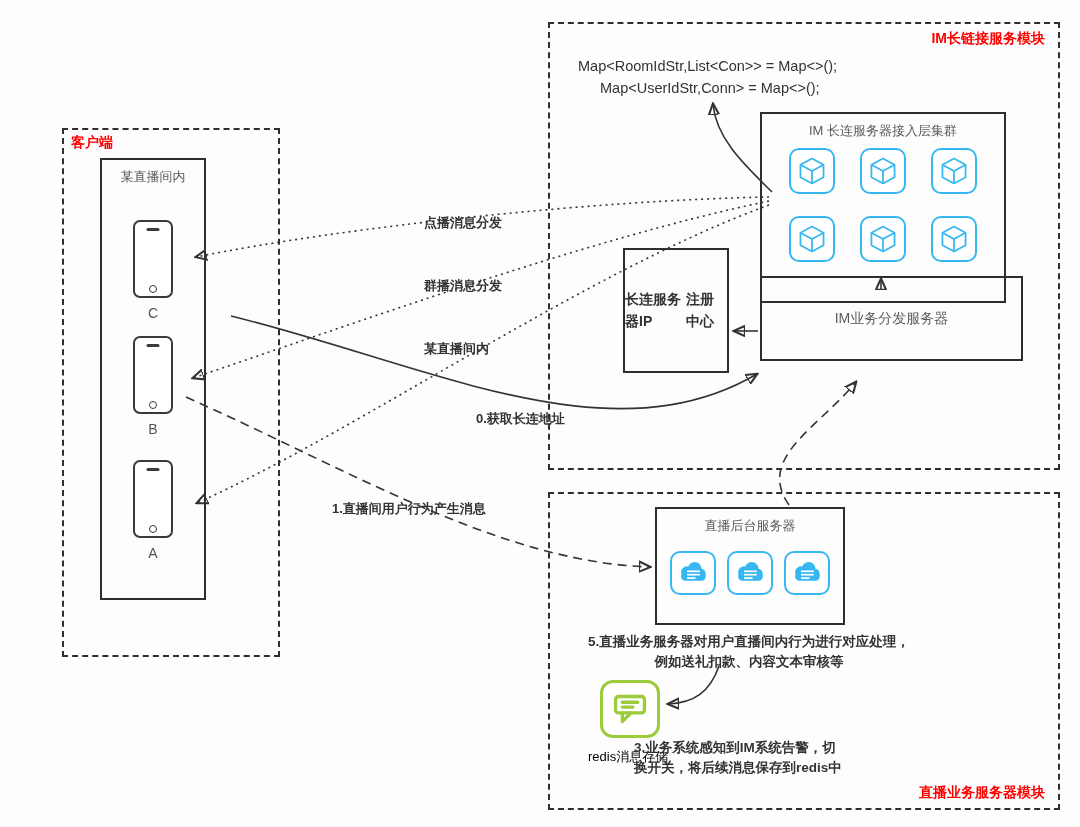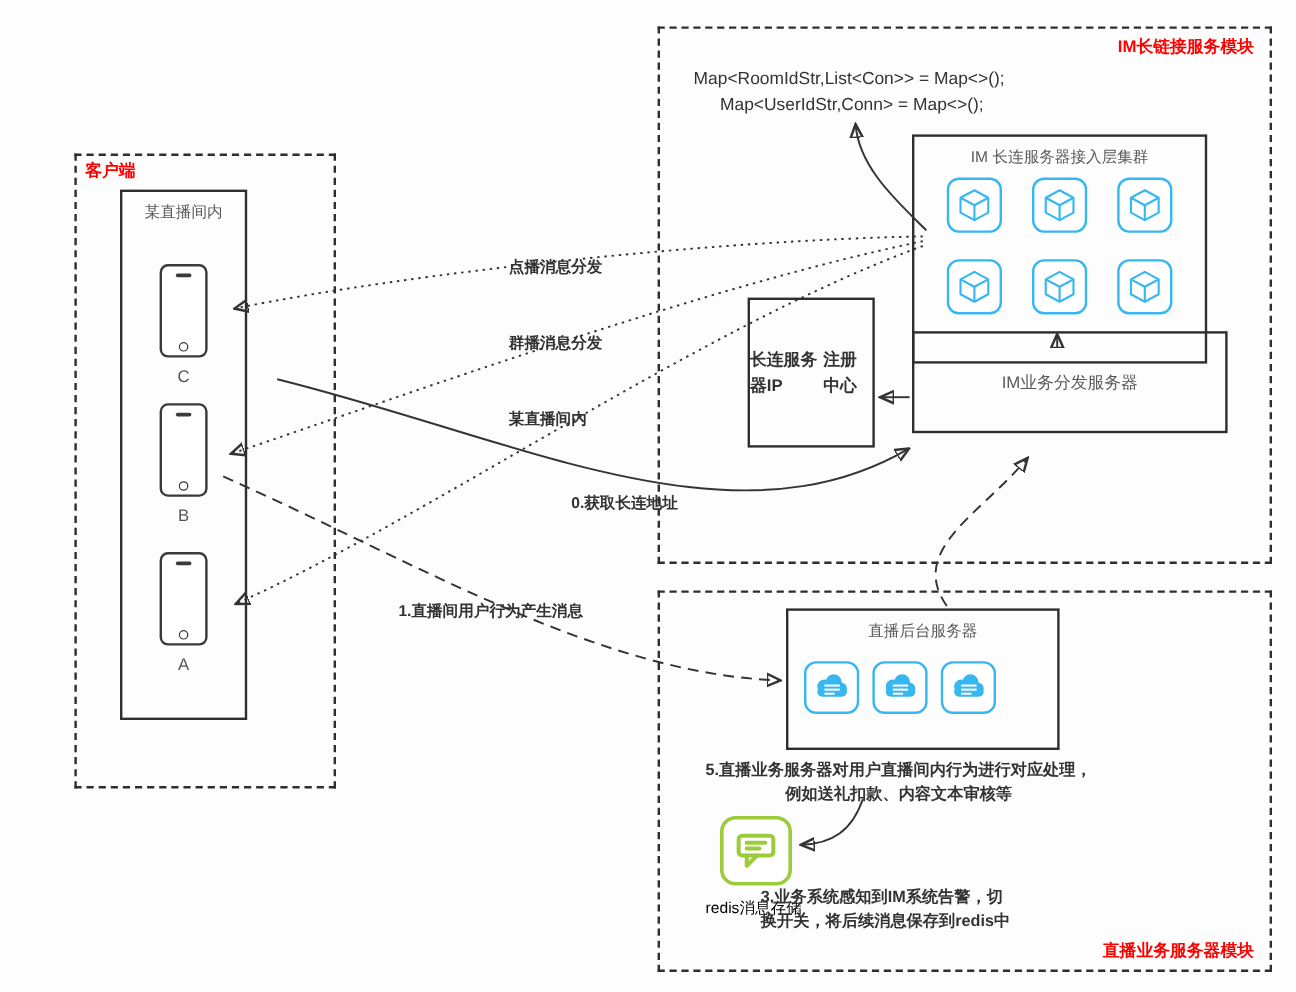--- a/index.html
+++ b/index.html
@@ -172,21 +172,21 @@
   </div>
 
   <div class="box" style="left:760px; top:276px; width:263px; height:85px">
     <div class="center-text">IM业务分发服务器</div>
   </div>
 
   <div class="module" style="left:548px; top:492px; width:512px; height:318px">
     <div class="module-label" style="right:10px; bottom:6px">直播业务服务器模块</div>
   </div>
 
-  <div class="box" style="left:655px; top:507px; width:228px; height:118px">
+  <div class="box" style="left:655px; top:507px; width:190px; height:118px">
     <div class="box-title">直播后台服务器</div>
     <div class="icon-grid" style="left:8px; top:42px; width:170px; grid-template-columns:repeat(3,1fr)">
       <div class="icon cloud">
         <svg viewBox="0 0 40 40" width="34" height="34">
             <g fill="#37b7f0">
               <circle cx="13" cy="19" r="7"></circle>
               <circle cx="22" cy="15" r="8"></circle>
               <circle cx="29" cy="21" r="6"></circle>
               <rect x="6" y="19" width="29" height="10" rx="5"></rect>
             </g>

